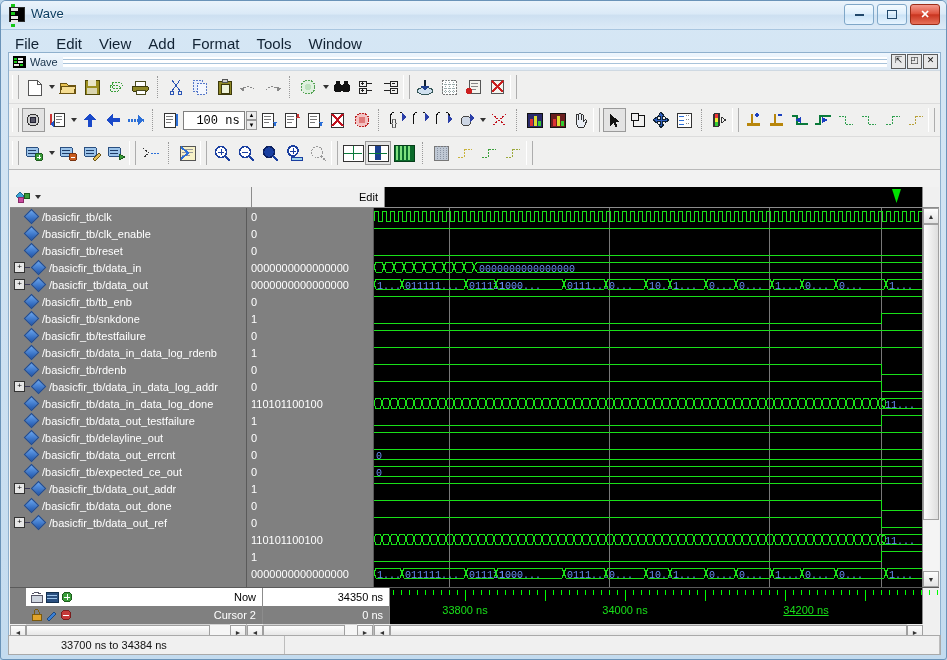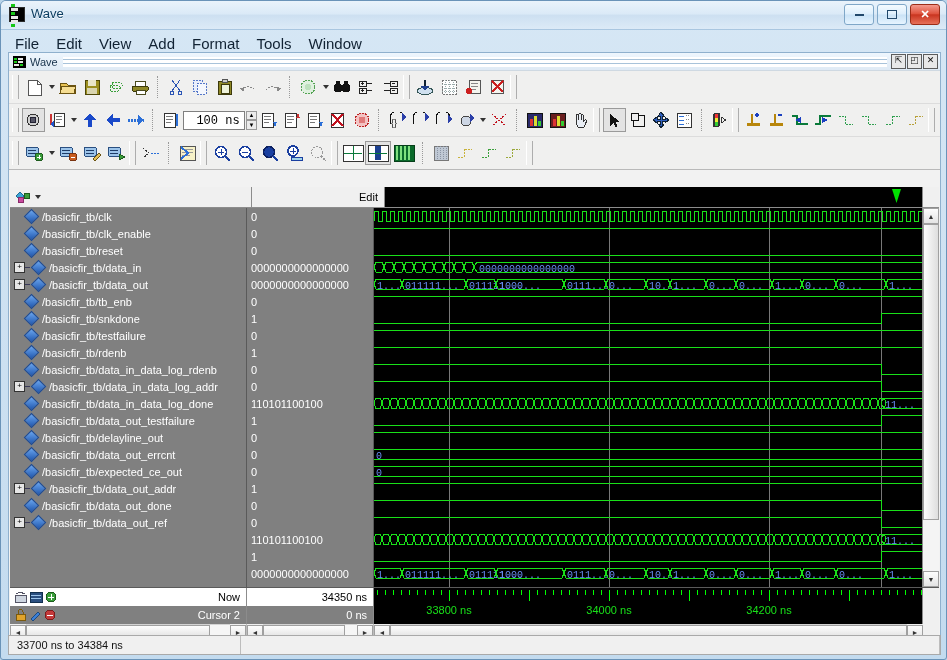--- a/index.html
+++ b/index.html
@@ -113,21 +113,21 @@
     font-family:"Liberation Sans",sans-serif;}
   .exp-spacer{width:13px;}
   .exp-line{width:5px;height:1px;background:#3a3a5a;}
   .diamond{width:9px;height:9px;background:#2f6fd0;transform:rotate(45deg);
     margin:0 5px 0 3px;border:1px solid #1b4a96;
     background:linear-gradient(135deg,#6aa6f0,#1f56ad);}
   .vrow{height:17px;display:flex;align-items:center;color:#fff;font-size:11px;
     padding-left:4px;white-space:nowrap;}
   
   
-  .cursorbox{height:36px;display:flex;border-top:1px solid #5a5a5a;}
+  .cursorbox{height:36px;display:flex;border-top:1px solid #5a5a5a;padding-left:16px;}
   .cb-left{width:236px;border-right:1px solid #8c8c8c;}
   .cb-mid{width:126px;border-right:1px solid #8c8c8c;}
   .cb-right{flex:1;background:#000;position:relative;}
   .cb-row{height:18px;display:flex;align-items:center;box-sizing:border-box;}
   .cb-row.white{background:#fff;color:#000;}
   .cb-row.grey{background:#808080;color:#fff;}
   .cb-lbl{flex:1;text-align:right;padding-right:6px;font-size:11px;}
   .cb-val{text-align:right;padding-right:6px;font-size:11px;width:100%;}
   .mini-icos{display:flex;align-items:center;gap:2px;padding-left:4px;}
   
@@ -762,26 +762,26 @@
               <span>/basicfir_tb/snkdone</span>
             </div>
             <div class="srow">
               <div class="exp-spacer"></div>
               <div class="diamond"></div>
               <span>/basicfir_tb/testfailure</span>
             </div>
             <div class="srow">
               <div class="exp-spacer"></div>
               <div class="diamond"></div>
+              <span>/basicfir_tb/data_in_data_log_rdenb</span>
+            </div>
+            <div class="srow">
+              <div class="exp-spacer"></div>
+              <div class="diamond"></div>
               <span>/basicfir_tb/rdenb</span>
-            </div>
-            <div class="srow">
-              <div class="exp-spacer"></div>
-              <div class="diamond"></div>
-              <span>/basicfir_tb/data_in_data_log_rdenb</span>
             </div>
             <div class="srow">
               <div class="expander">+</div>
               <div class="exp-line"></div>
               <div class="diamond"></div>
               <span>/basicfir_tb/data_in_data_log_addr</span>
             </div>
             <div class="srow">
               <div class="exp-spacer"></div>
               <div class="diamond"></div>
@@ -1109,21 +1109,21 @@
               <div class="tick" style="left: 491px; height: 5px;"></div>
               <div class="tick" style="left: 499px; height: 5px;"></div>
               <div class="tick" style="left: 507px; height: 5px;"></div>
               <div class="tick" style="left: 515px; height: 5px;"></div>
               <div class="tick" style="left: 523px; height: 5px;"></div>
               <div class="tick" style="left: 531px; height: 5px;"></div>
               <div class="tick" style="left: 539px; height: 5px;"></div>
               <div class="tick" style="left: 547px; height: 5px;"></div>
               <div class="tlabel" style="left: 75px;">33800 ns</div>
               <div class="tlabel" style="left: 235px;">34000 ns</div>
-              <div class="tlabel" style="left: 395px;">34200 ns</div>
+              <div class="tlabel" style="left: 416px; text-decoration: underline;">34200 ns</div>
             </div>
         </div>
         <div style="width:16px;background:#f0f0f0;border-left:1px solid #8c8c8c;"></div>
       </div>
 
       <div class="hsb">
         <div style="width:236px;display:flex;align-items:center;border-right:1px solid #bdbdbd;">
           <div class="hsb-btn">◄</div>
           <div class="hsb-track">
             <div class="hsb-thumb" style="left:0;width:184px;"></div>
@@ -1144,17 +1144,17 @@
           </div>
           <div class="hsb-btn">►</div>
         </div>
         <div style="width:16px;background:#f0f0f0;"></div>
       </div>
 
     </div>
   </div>
 
   <div class="statusbar">
-    <div class="st-cell" style="width:215px;">33700 ns to 34384 ns</div>
+    <div class="st-cell" style="width:215px;margin-left:44px;">33700 ns to 34384 ns</div>
     <div class="st-cell st-fill"></div>
   </div>
 
 </div>
 
 </body></html>

